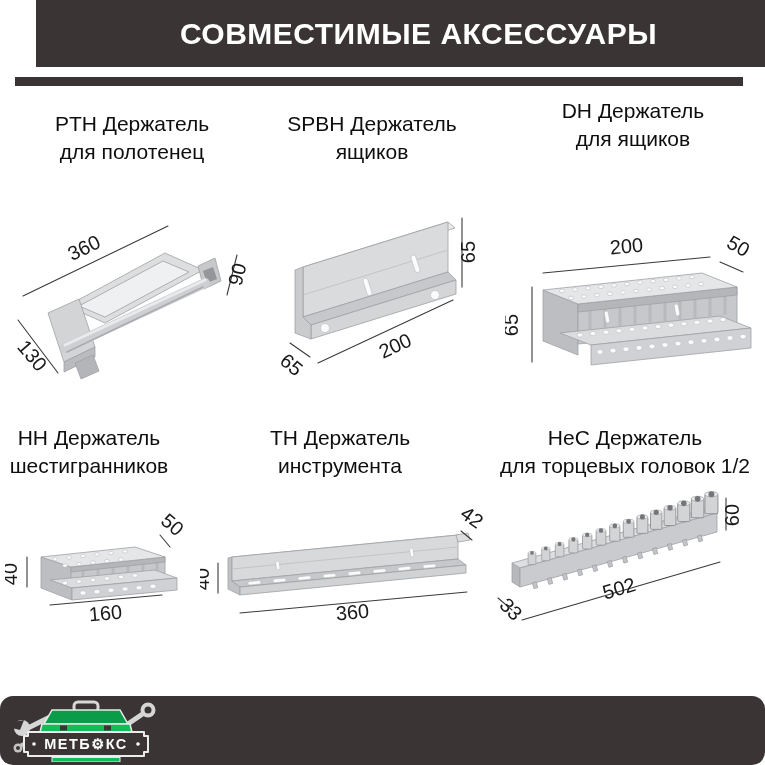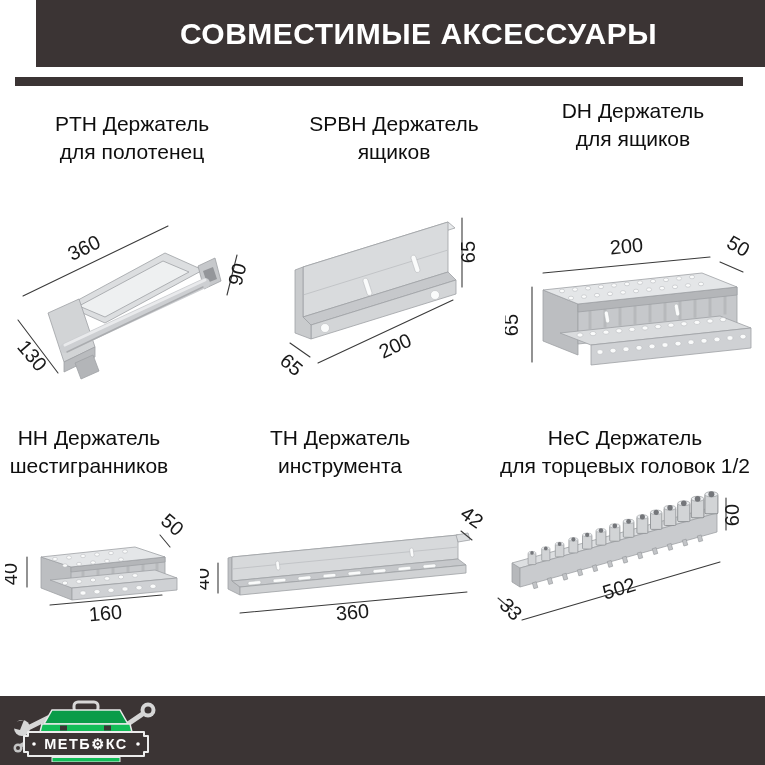--- a/index.html
+++ b/index.html
@@ -15,20 +15,21 @@
   .header-title {
     color:#ffffff; font-weight:bold; font-size:30px; letter-spacing:0.5px;
   }
   .header-underline {
     position:absolute; top:77px; left:15px; width:728px; height:9px;
     background:var(--dark);
   }
   .footer {
     position:absolute; top:696px; left:0; width:765px; height:69px;
     background:var(--dark);
+    border-radius:13px;
   }
   .logo-svg { position:absolute; left:8px; top:2px; }
   .card {
     position:absolute; text-align:center; color:#0e0e0e;
     font-size:21px; line-height:1.32;
   }
   .card b { font-weight:normal; }
   .t-line { white-space:nowrap; }
   .render { position:absolute; }
   svg text {
@@ -46,21 +47,21 @@
 <div class="header">
   <div class="header-title">СОВМЕСТИМЫЕ АКСЕССУАРЫ</div>
 </div>
 <div class="header-underline"></div>
 
 <div class="card" style="left:12px; top:110px; width:240px;">
   <div class="t-line"><b>PTH</b> <span>Держатель</span></div>
   <div class="t-line">для полотенец</div>
   <div class="t-line"></div>
 </div>
-<div class="card" style="left:271px; top:110px; width:246px;">
+<div class="card" style="left:249px; top:110px; width:246px;">
   <div class="t-line"><b>SPBH</b> <span>Держатель</span></div>
   <div class="t-line">ящиков</div>
 </div>
 <div class="card" style="left:510px; top:97px; width:246px;">
   <div class="t-line"><b>DH</b> <span>Держатель</span></div>
   <div class="t-line">для ящиков</div>
   <div class="t-line"></div>
 </div>
 <div class="card" style="left:0; top:424px; width:178px;">
   <div class="t-line"><b>HH</b> <span>Держатель</span></div>

